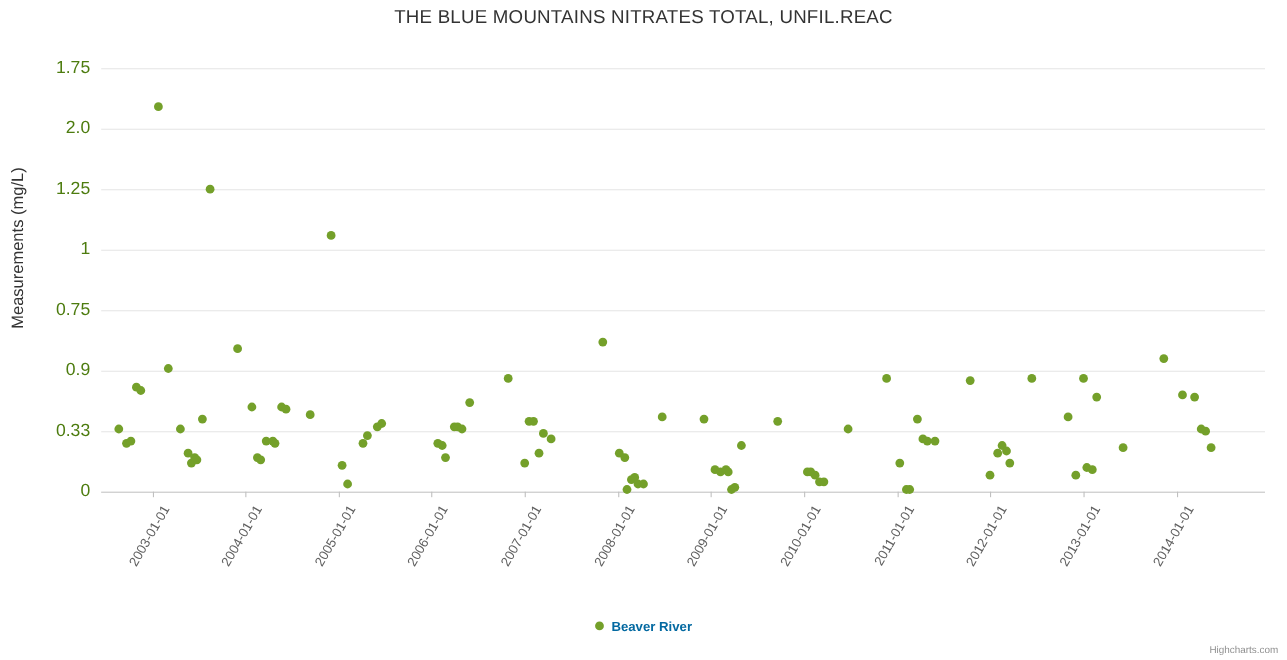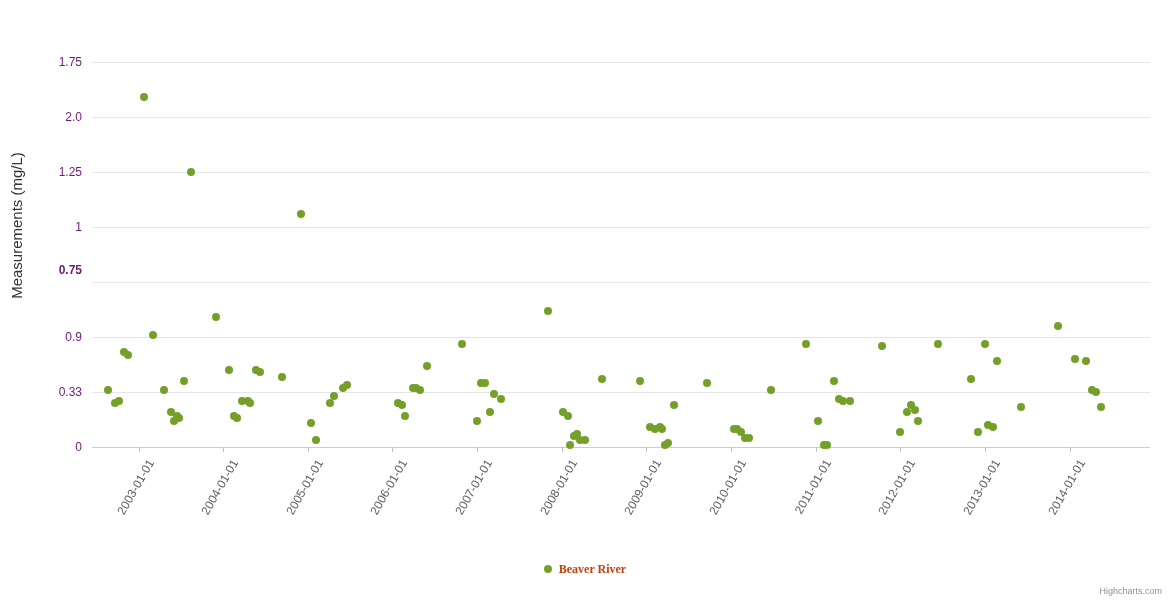--- a/index.html
+++ b/index.html
@@ -61,22 +61,22 @@
   }
   .axis-line {
     position: absolute;
     background: #cccccc;
   }
   .y-tick-label {
     position: absolute;
     right: 0;
     width: 48px;
     text-align: right;
-    font-size: 12px;
-    color: #701a75;
+    font-size: 16px;
+    color: #4d7c0f;
     transform: translateY(-50%);
   }
   .x-tick-mark {
     position: absolute;
     width: 1px;
     height: 5px;
     background: #c0c0c0;
   }
   .x-tick-label {
     position: absolute;
@@ -114,50 +114,50 @@
     margin-right: 7px;
     vertical-align: middle;
     position: relative;
     top: -1px;
   }
   #legend .legend-label {
     display: inline-block;
     vertical-align: middle;
     font-weight: bold;
     font-size: 12px;
-    color: #c2410c;
-    font-family: Liberation Serif, serif;
+    color: #0369a1;
   }
   #credits {
     position: absolute;
     right: 8px;
     bottom: 4px;
     font-size: 9px;
     color: #909090;
   }
 </style>
 </head>
 <body>
 
 <div id="chart-root">
 
+  <div id="chart-title">THE BLUE MOUNTAINS NITRATES TOTAL, UNFIL.REAC</div>
 
   <div id="y-axis-title">
     <span>Measurements (mg/L)</span>
   </div>
 
   <div class="plot" id="plot">
       <div class="gridline" style="top: 407px;"></div>
       <div class="y-tick-label" style="top: 407px; right: 1068px;">0</div>
       <div class="gridline" style="top: 352px;"></div>
       <div class="y-tick-label" style="top: 352px; right: 1068px;">0.33</div>
       <div class="gridline" style="top: 297px;"></div>
       <div class="y-tick-label" style="top: 297px; right: 1068px;">0.9</div>
       <div class="gridline" style="top: 242px;"></div>
-      <div class="y-tick-label" style="top: 230px; right: 1068px; font-weight: bold;">0.75</div>
+      <div class="y-tick-label" style="top: 242px; right: 1068px;">0.75</div>
       <div class="gridline" style="top: 187px;"></div>
       <div class="y-tick-label" style="top: 187px; right: 1068px;">1</div>
       <div class="gridline" style="top: 132px;"></div>
       <div class="y-tick-label" style="top: 132px; right: 1068px;">1.25</div>
       <div class="gridline" style="top: 77px;"></div>
       <div class="y-tick-label" style="top: 77px; right: 1068px;">2.0</div>
       <div class="gridline" style="top: 22px;"></div>
       <div class="y-tick-label" style="top: 22px; right: 1068px;">1.75</div>
       <div class="axis-line" style="left: 0px; top: 407px; width: 1058px; height: 1px;"></div>
       <div class="x-tick-mark" style="left: 46.552px; top: 407px;"></div>

